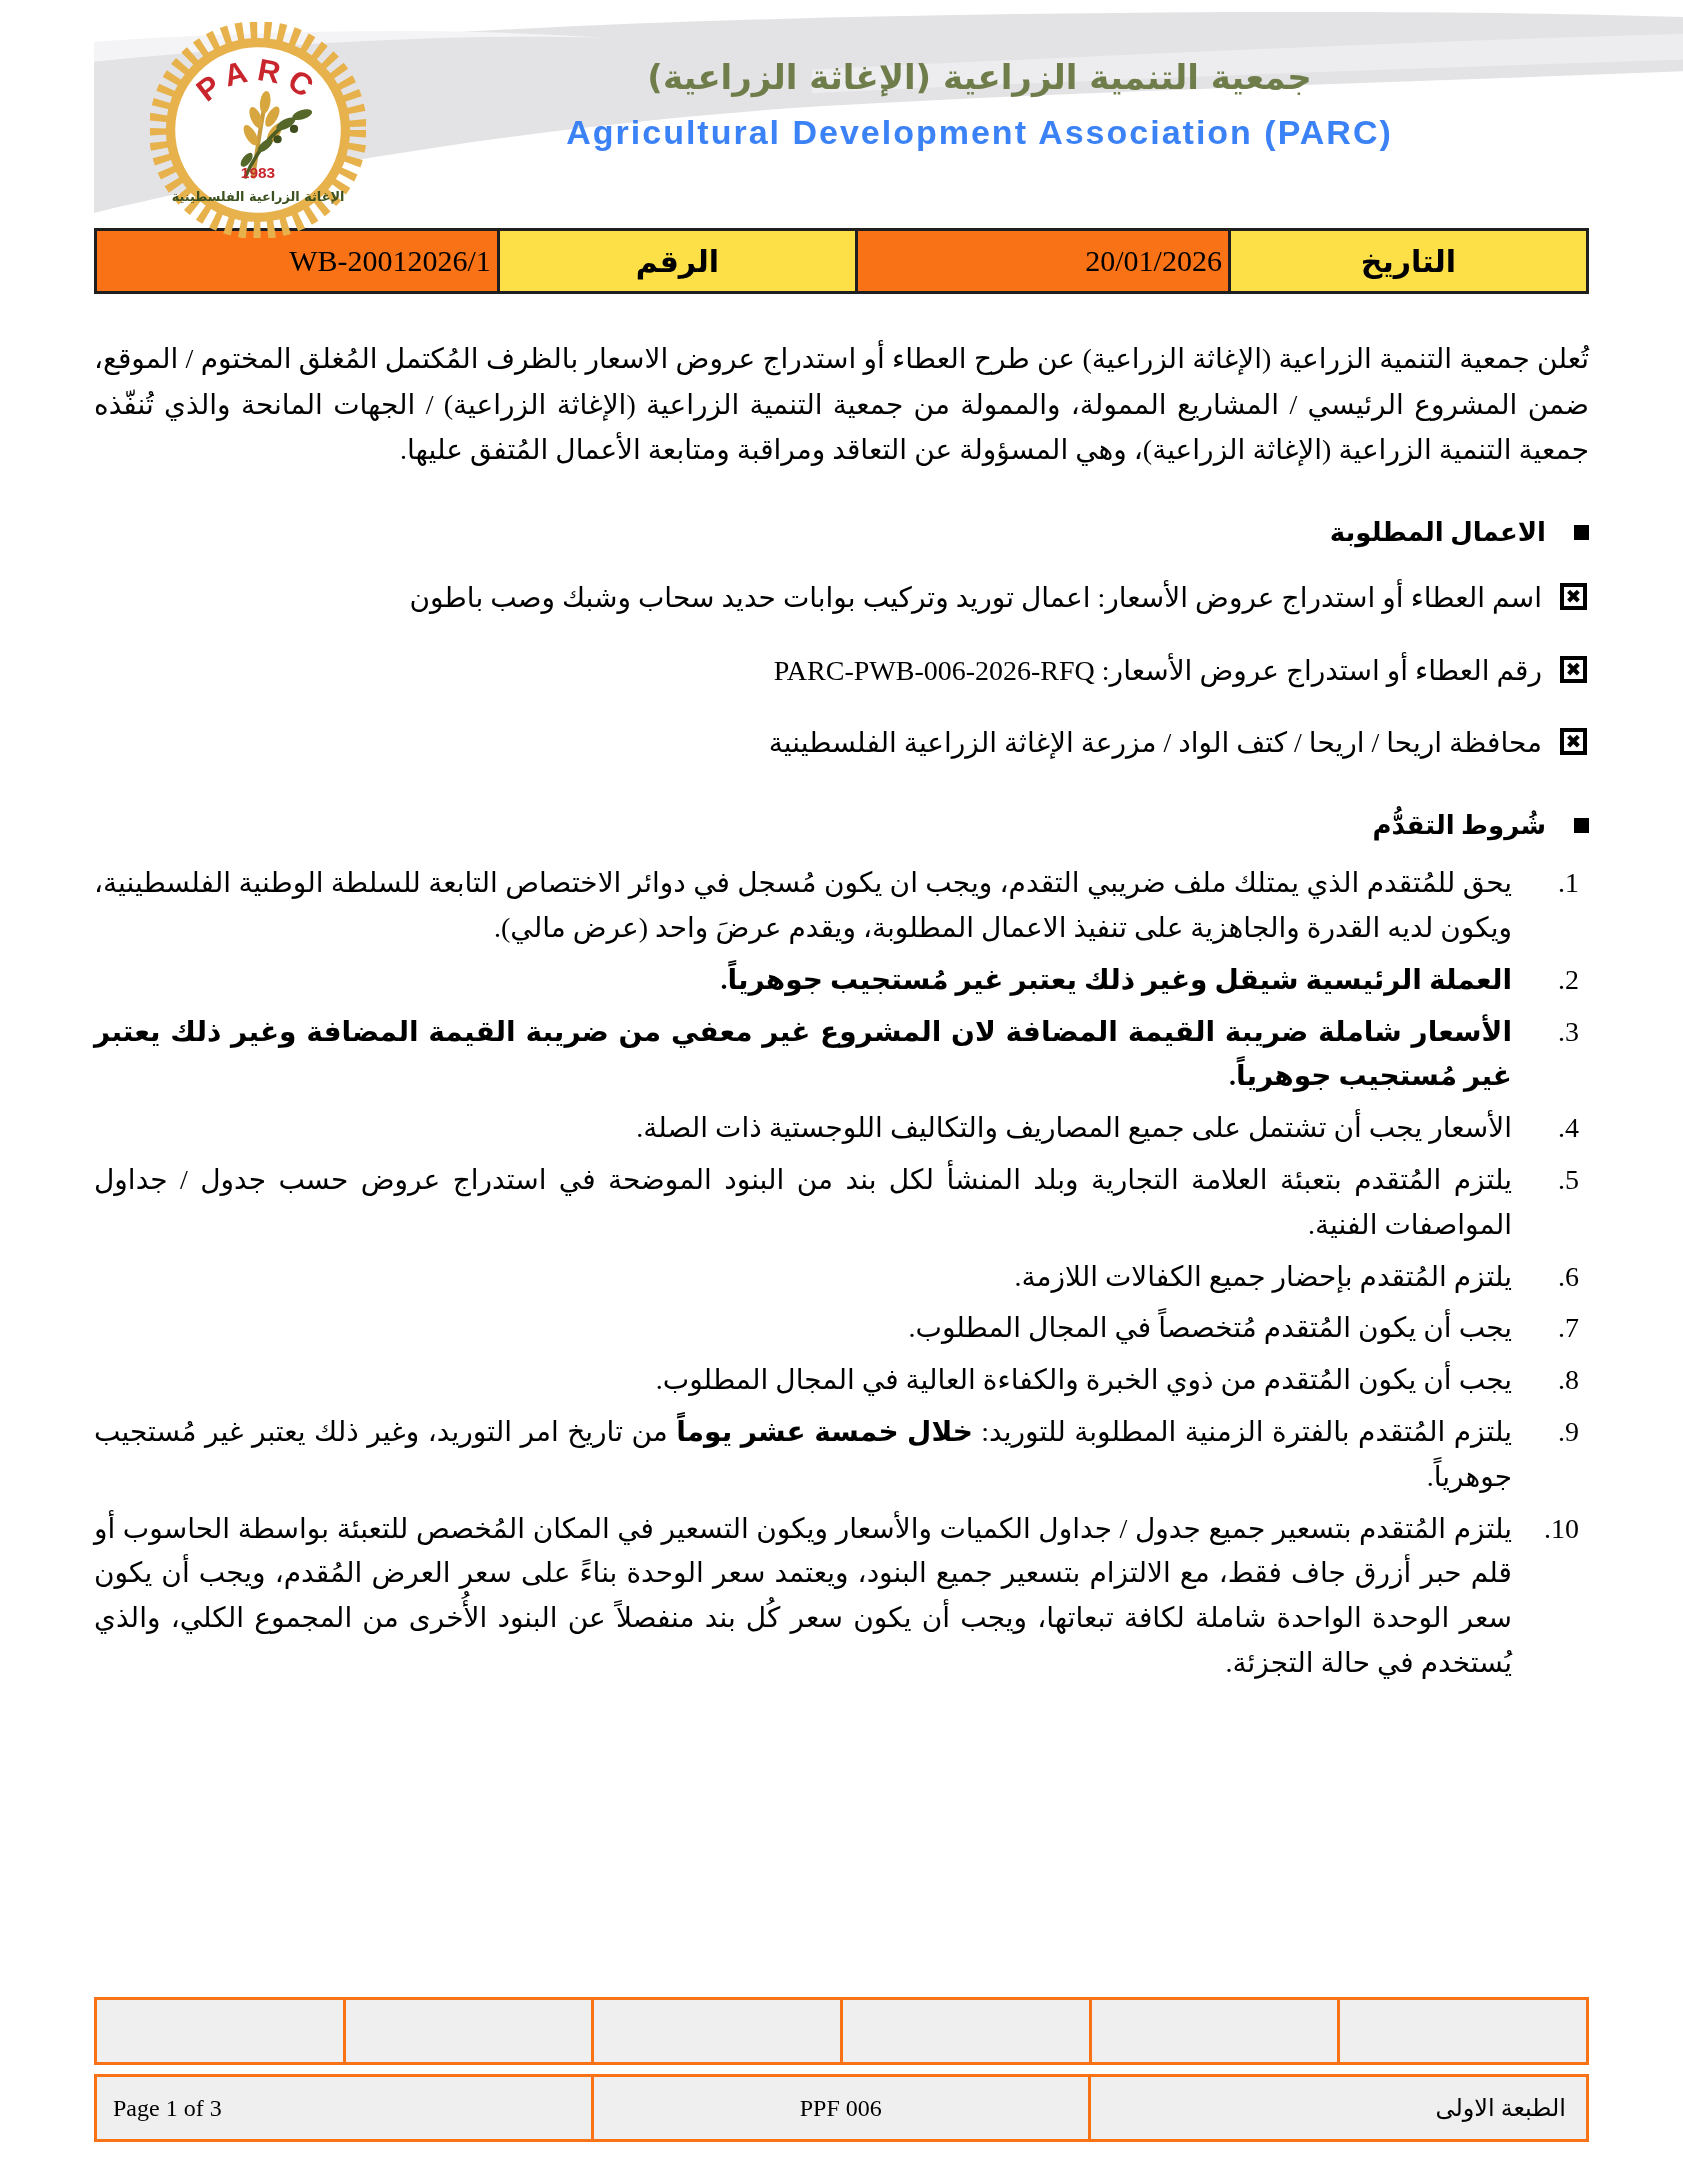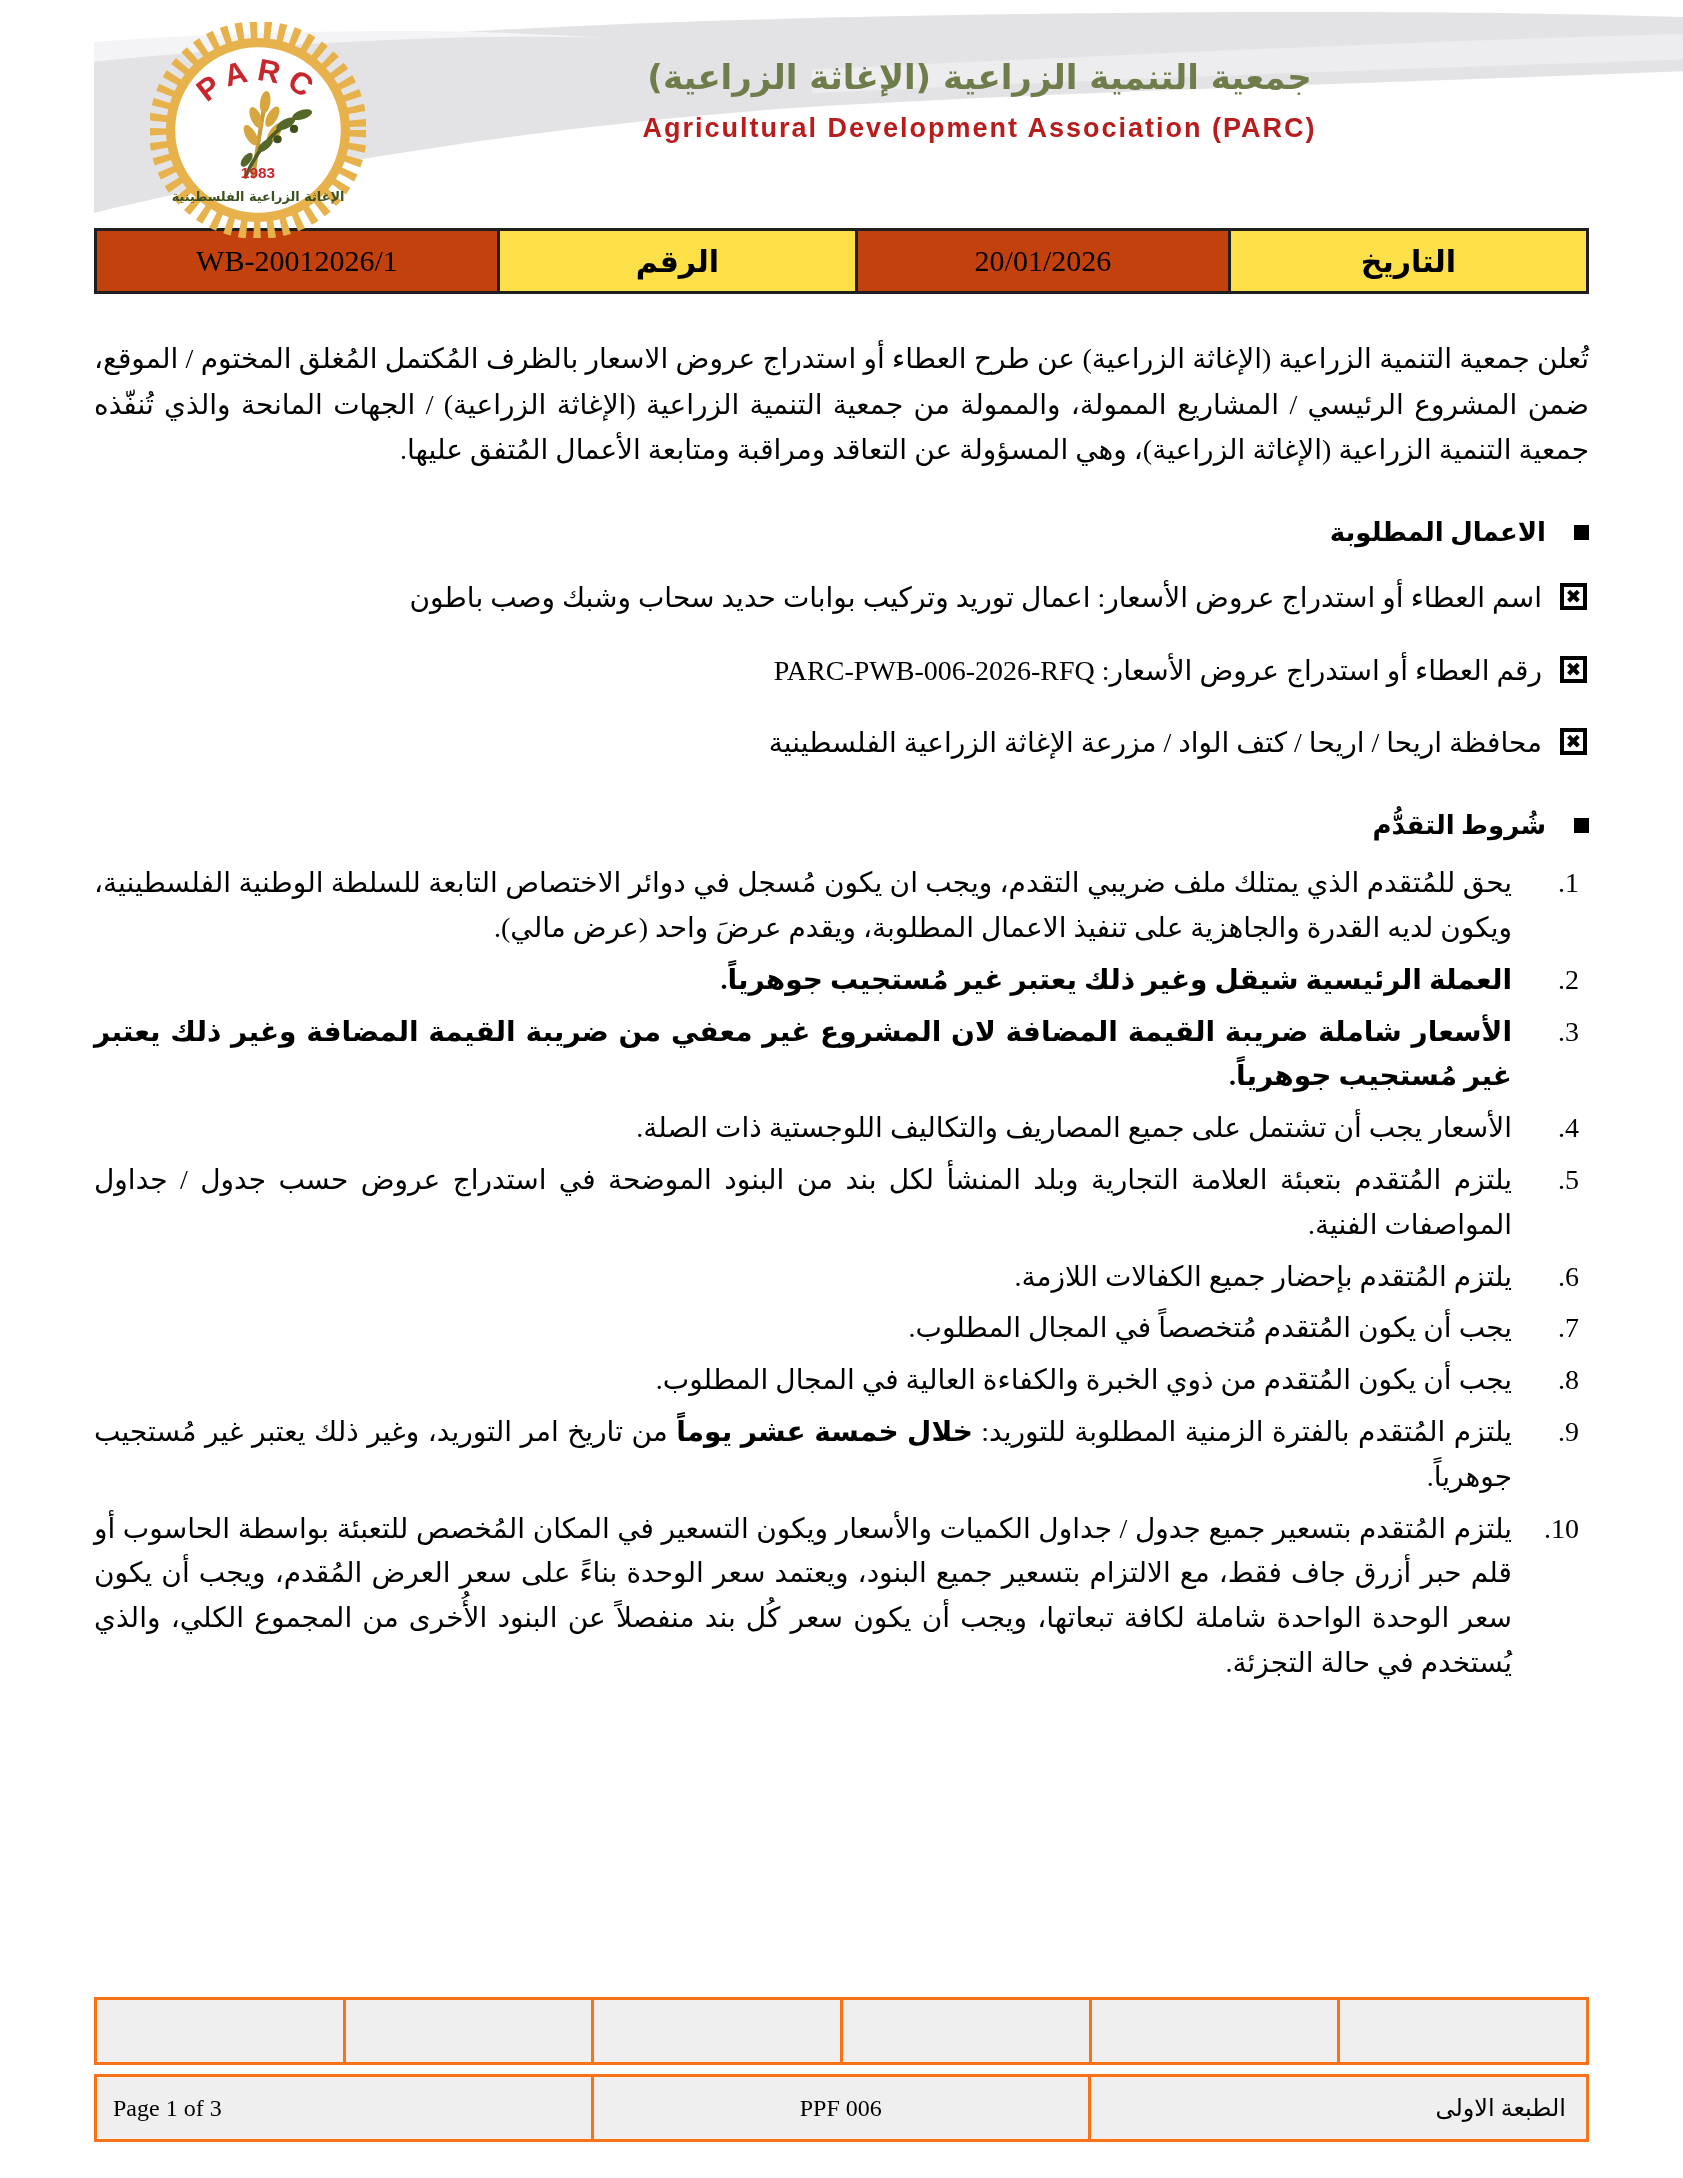--- a/index.html
+++ b/index.html
@@ -12,21 +12,21 @@
 
   
   .header-art { position: relative; width: 1683px; height: 214px; }
   .header-art svg.swoosh { position: absolute; left: 0; top: 0; }
   .logo-wrap { position: absolute; left: 150px; top: 22px; width: 216px; height: 216px; }
   .org-lines {
     position: absolute; left: 549px; top: 57px; width: 861px;
     text-align: center; direction: rtl;
   }
   .org-ar { font-size: 34px; font-weight: bold; color: #6f7d4b; margin-bottom: 16px; font-family: "DejaVu Sans", sans-serif; }
-  .org-en { font-size: 27px; font-weight: bold; color: #b91c1c; letter-spacing: 2px; direction: ltr; font-family: "Liberation Sans", "DejaVu Sans", sans-serif; }
+  .org-en { font-size: 34px; font-weight: bold; color: #3b82f6; letter-spacing: 2px; direction: ltr; font-family: "Liberation Sans", "DejaVu Sans", sans-serif; }
 
   
   .content { margin: 0 94px; direction: rtl; }
 
   .title-box {
     margin-top: 12px;
     border: 3px solid #1f1f1f; border-top-width: 5px; border-bottom-width: 7px;
     background: #ebebeb;
     text-align: center; font-weight: bold; font-size: 38px; line-height: 1.5;
     padding: 14px 10px 18px;
@@ -34,21 +34,21 @@
 
   table.info-table {
     width: 100%; border-collapse: collapse; margin-top: 14px;
     direction: rtl; table-layout: fixed;
   }
   table.info-table td {
     border: 3px solid #1f1f1f; text-align: center; vertical-align: middle;
     font-size: 30px; padding: 10px 6px; height: 63px;
   }
   table.info-table td.lbl { background: #fde047; font-weight: bold; }
-  table.info-table td.val { background: #c2410c; }
+  table.info-table td.val { background: #f97316; text-align: right; }
   .ltr { direction: ltr; unicode-bidi: isolate; }
 
   .intro {
     margin-top: 42px; font-size: 28px; line-height: 1.63;
     text-align: justify; text-justify: inter-word;
   }
 
   .sec {
     display: flex; align-items: center; gap: 28px; direction: rtl;
     font-weight: bold; font-size: 26px; margin-top: 44px;

